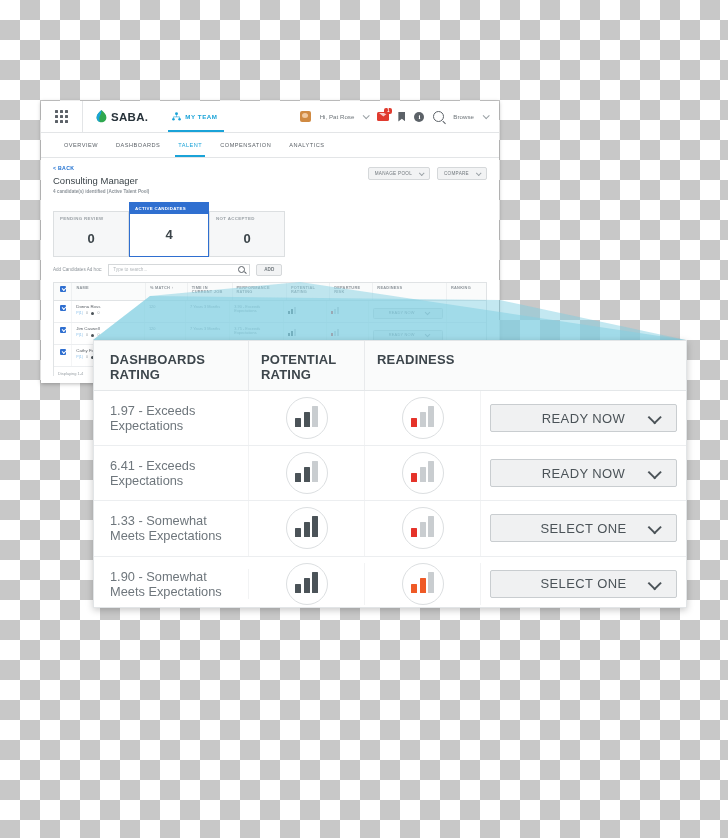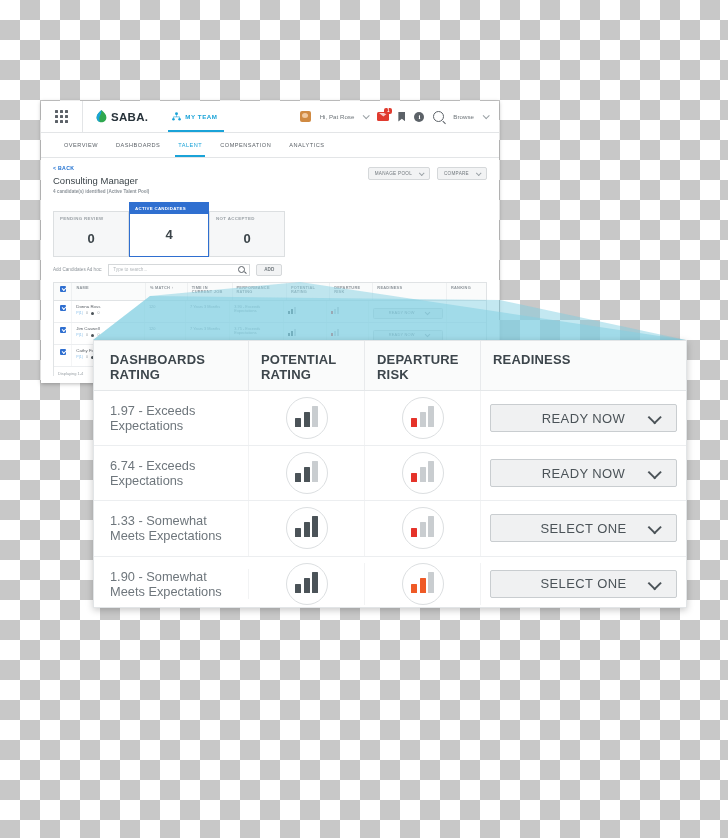--- a/index.html
+++ b/index.html
@@ -379,24 +379,20 @@
 
     <div class="mhead">
       <div class="mc m-perf">
         <span>DASHBOARDS</span><br>
         <span>RATING</span>
       </div>
       <div class="mc m-pot" style="padding-left:12px;">
         <span>POTENTIAL</span><br>
         <span>RATING</span>
       </div>
-      <div class="mc m-dep" style="padding-left:12px;">
-        <span>DEPARTURE</span><br>
-        <span>RISK</span>
-      </div>
       <div class="mc m-ready" style="padding-left:12px;">
         <span>READINESS</span>
       </div>
     </div>
 
     <div class="mrow">
       <div class="mc m-perf">
         <div class="mperf-txt">
           <span>1.97 - Exceeds</span><br>
           <span>Expectations</span>
@@ -424,21 +420,21 @@
         <div class="msel">
           <span>READY NOW</span>
           <span class="cv"></span>
         </div>
       </div>
     </div>
 
     <div class="mrow">
       <div class="mc m-perf">
         <div class="mperf-txt">
-          <span>6.74 - Exceeds</span><br>
+          <span>6.41 - Exceeds</span><br>
           <span>Expectations</span>
         </div>
       </div>
       <div class="mc m-pot">
         <div class="circ">
           <div class="bars">
             <i style="height:9px;background:#4b5358"></i>
               <i style="height:15px;background:#4b5358"></i>
               <i style="height:21px;background:#c9cdd0"></i>
           </div>

